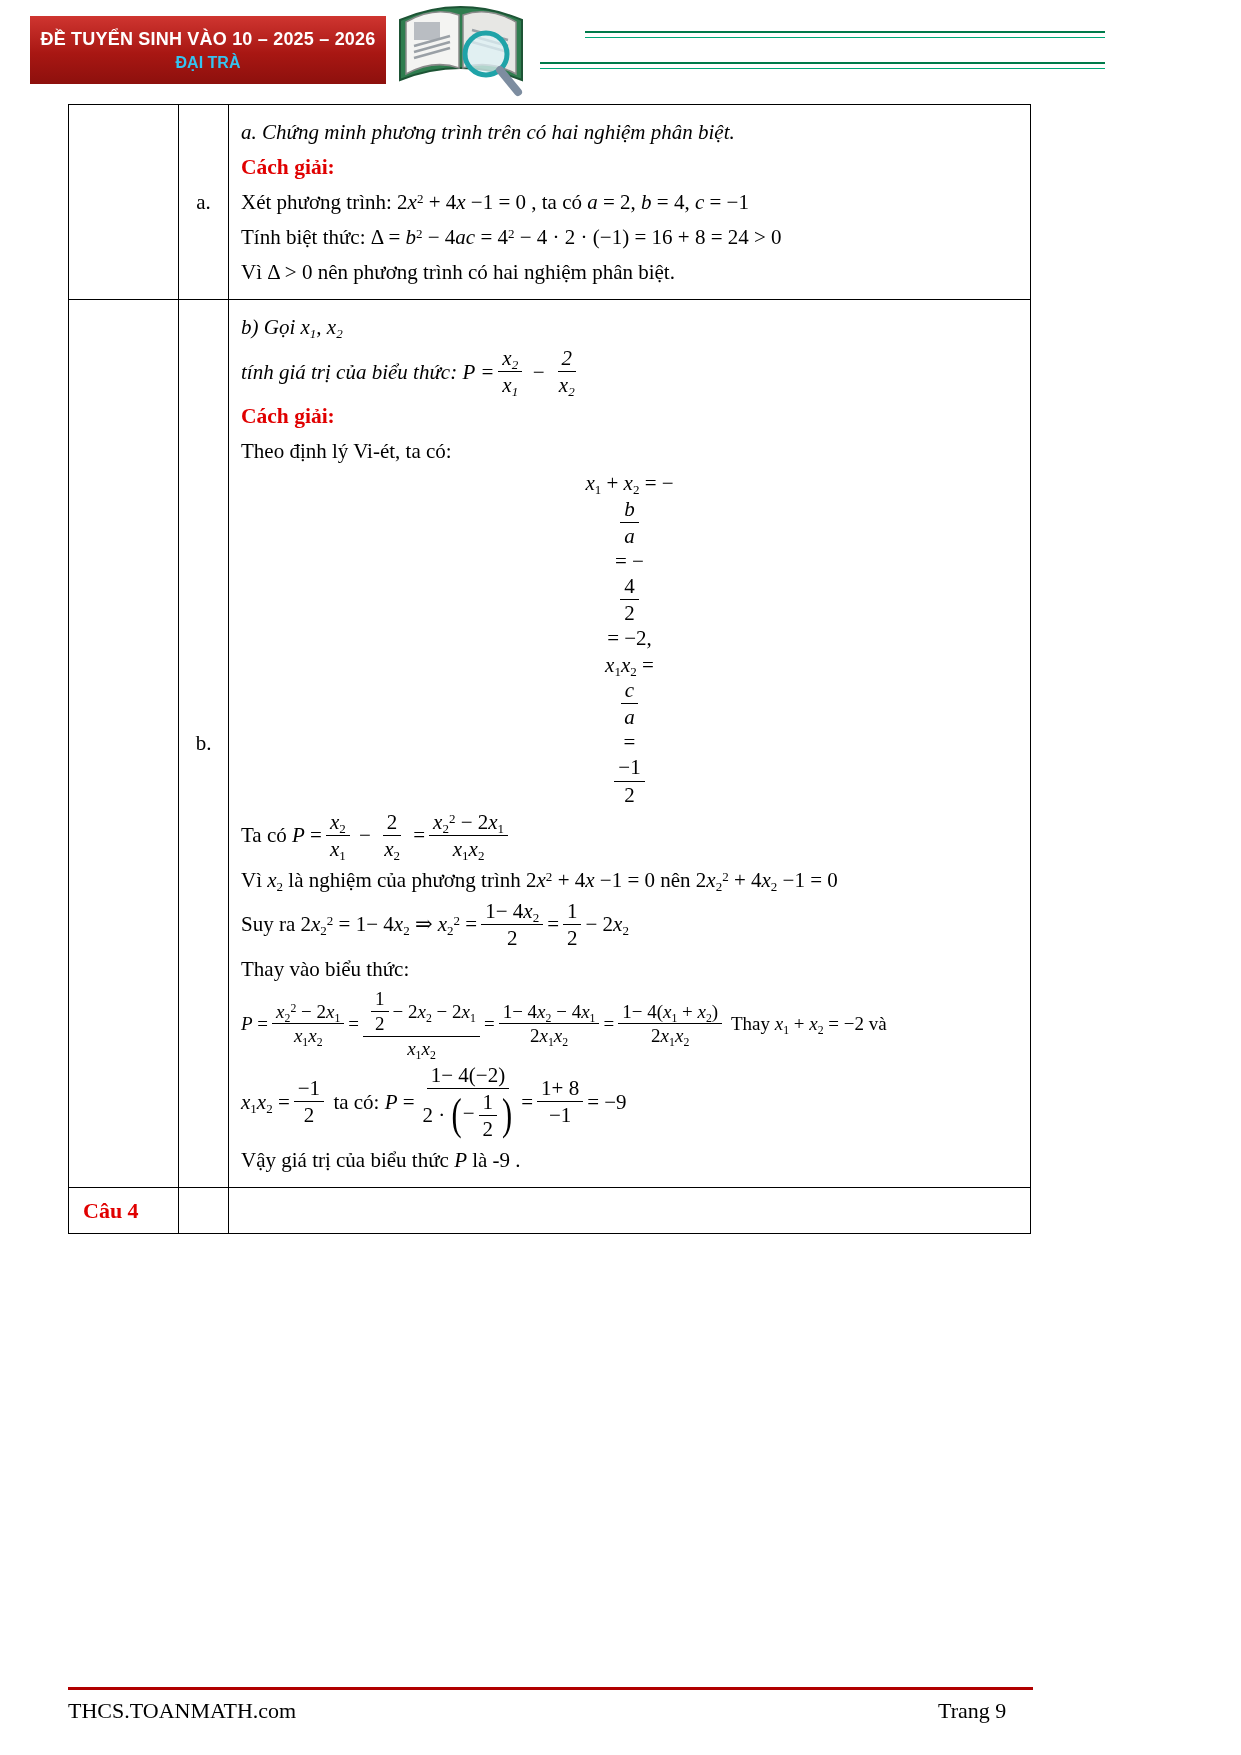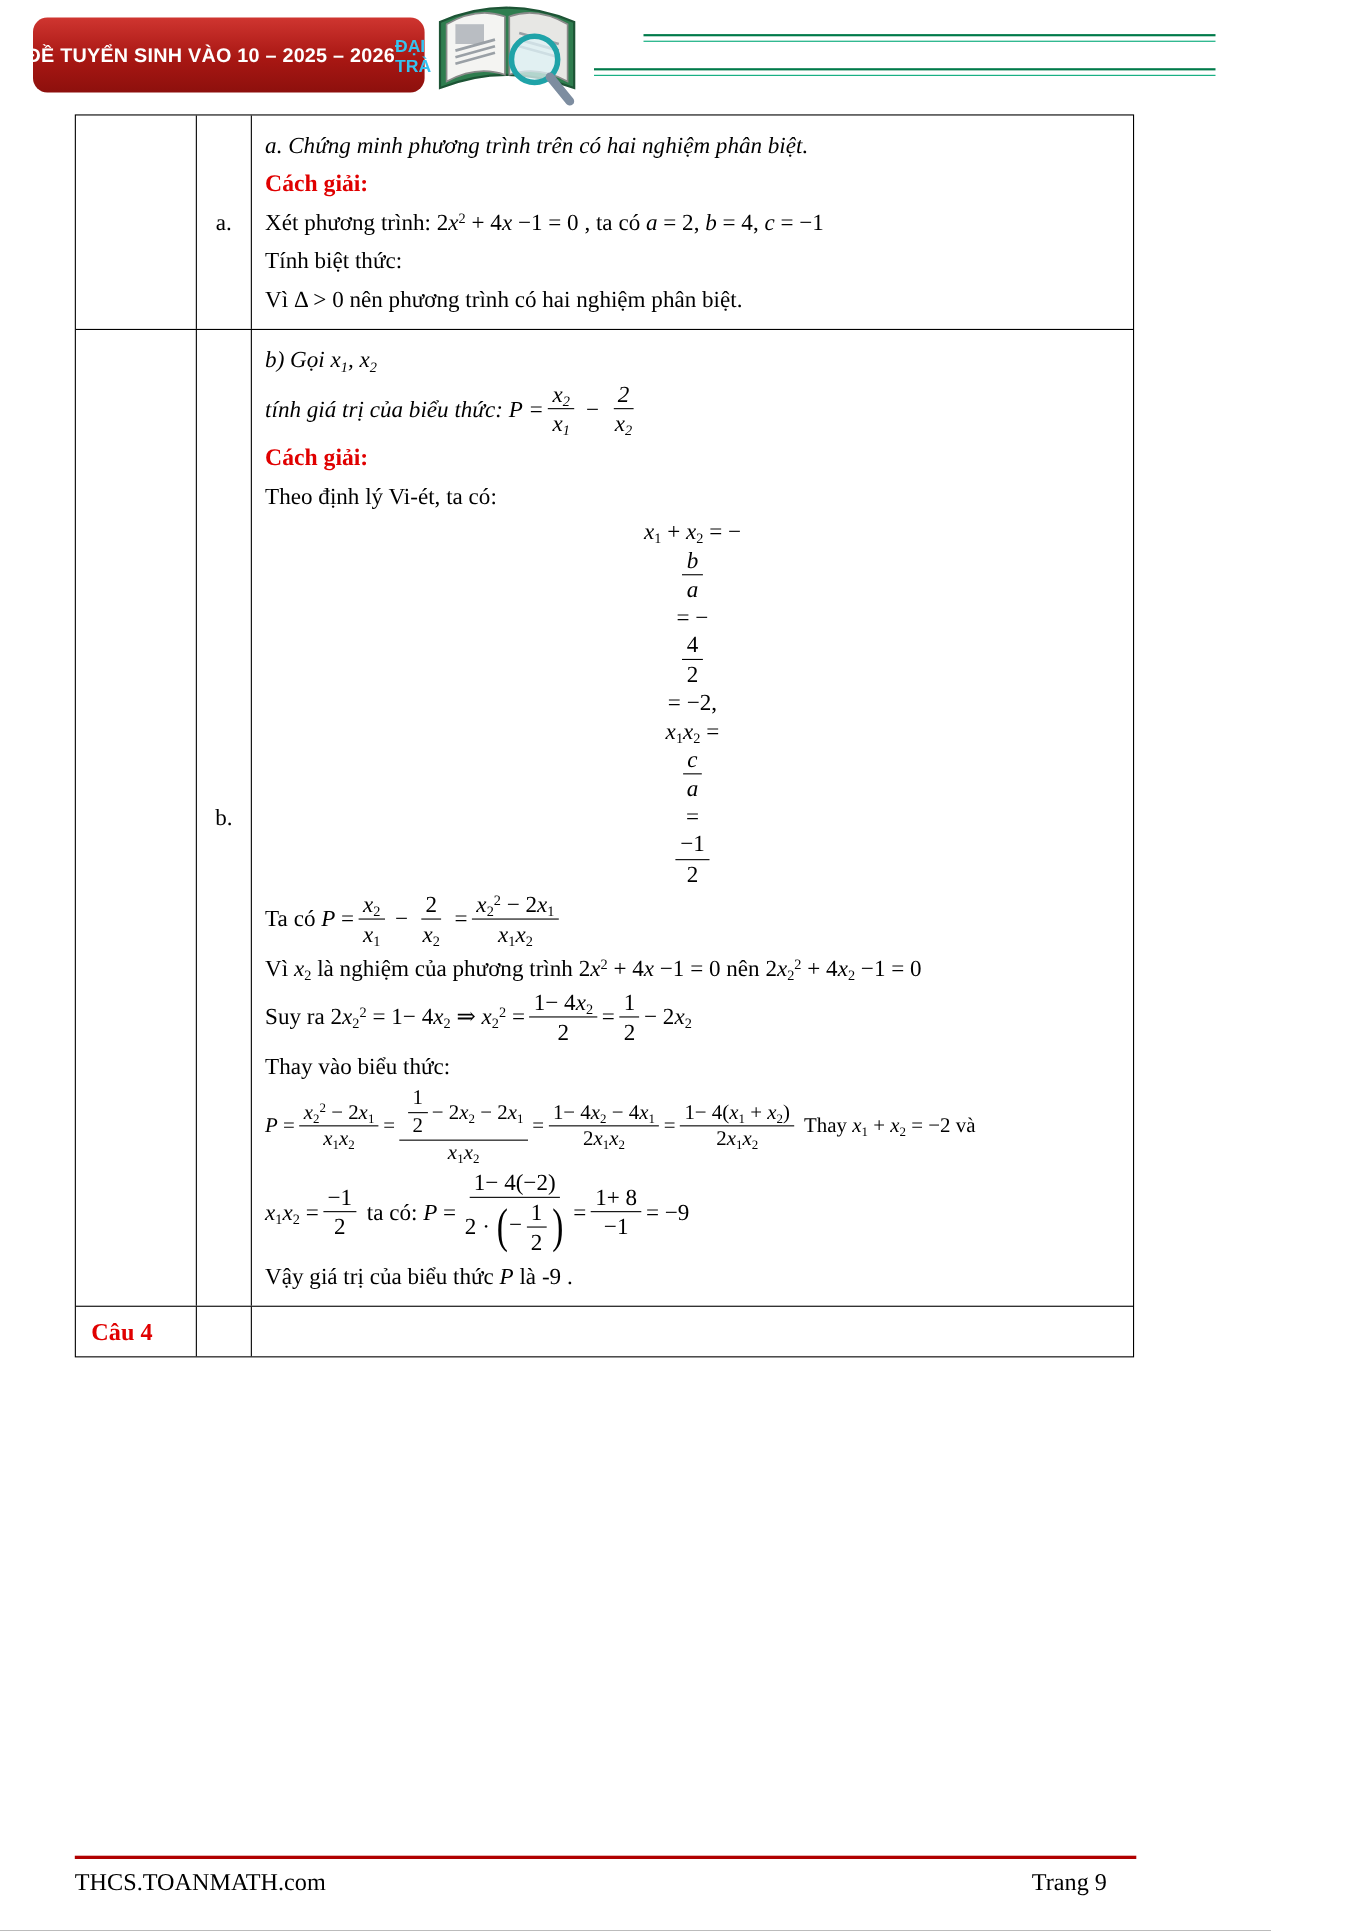--- a/index.html
+++ b/index.html
@@ -2,21 +2,21 @@
 <html><head>
 <meta charset="utf-8">
 <style>
   html,body{margin:0;padding:0;background:#888;}
   .page{position:relative;width:1241px;height:1755px;background:#fff;margin:0 auto;
         font-family:"Liberation Serif","DejaVu Serif",serif;color:#000;overflow:hidden;}
 
   
   .banner{position:absolute;left:30px;top:16px;width:356px;height:68px;
           background:linear-gradient(180deg,#cf3530 0%,#a81713 55%,#8d100d 100%);
-          border-radius:13px;display:flex;flex-direction:row;align-items:center;justify-content:center;
+          border-radius:0;display:flex;flex-direction:column;align-items:center;justify-content:center;
           font-family:"Liberation Sans","DejaVu Sans",sans-serif;}
   .banner .t1{color:#ffffff;font-weight:700;font-size:18px;letter-spacing:.2px;white-space:nowrap;}
   .banner .t2{color:#35c3f0;font-weight:700;font-size:16px;margin-top:4px;}
   .book{position:absolute;left:390px;top:0px;}
   .gl{position:absolute;height:4px;border-top:2.5px solid #007a4a;border-bottom:1.5px solid #00a877;background:transparent;}
   .gl1{left:585px;top:31px;width:520px;}
   .gl2{left:540px;top:62px;width:565px;}
 
   
   .tbl{position:absolute;left:68px;top:104px;width:963px;border:1.6px solid #000;box-sizing:border-box;}
@@ -97,20 +97,21 @@
             <span class="tok">Cách giải:</span>
           </div>
           <div class="mline">
             <span class="tok">Xét phương trình: </span>
             <span class="tok m"><span>2</span><span class="it">x</span><sup>2</sup><span> + 4</span><span class="it">x</span><span> −1 = 0</span></span>
             <span class="tok"> , ta có </span>
             <span class="tok m"><span class="it">a</span><span> = 2, </span><span class="it">b</span><span> = 4, </span><span class="it">c</span><span> = −1</span></span>
           </div>
           <div class="mline">
             <span class="tok">Tính biệt thức: </span>
+            <span class="tok m"><span>Δ = </span><span class="it">b</span><sup>2</sup><span> − 4</span><span class="it">ac</span><span> = 4</span><sup>2</sup><span> − 4 · 2 · (−1) = 16 + 8 = 24 &gt; 0</span></span>
           </div>
           <div class="mline">
             <span class="tok">Vì </span>
             <span class="tok m"><span>Δ &gt; 0</span></span>
             <span class="tok"> nên phương trình có hai nghiệm phân biệt.</span>
           </div>
         </div>
     </div>
 
     <div class="trow row-b">

